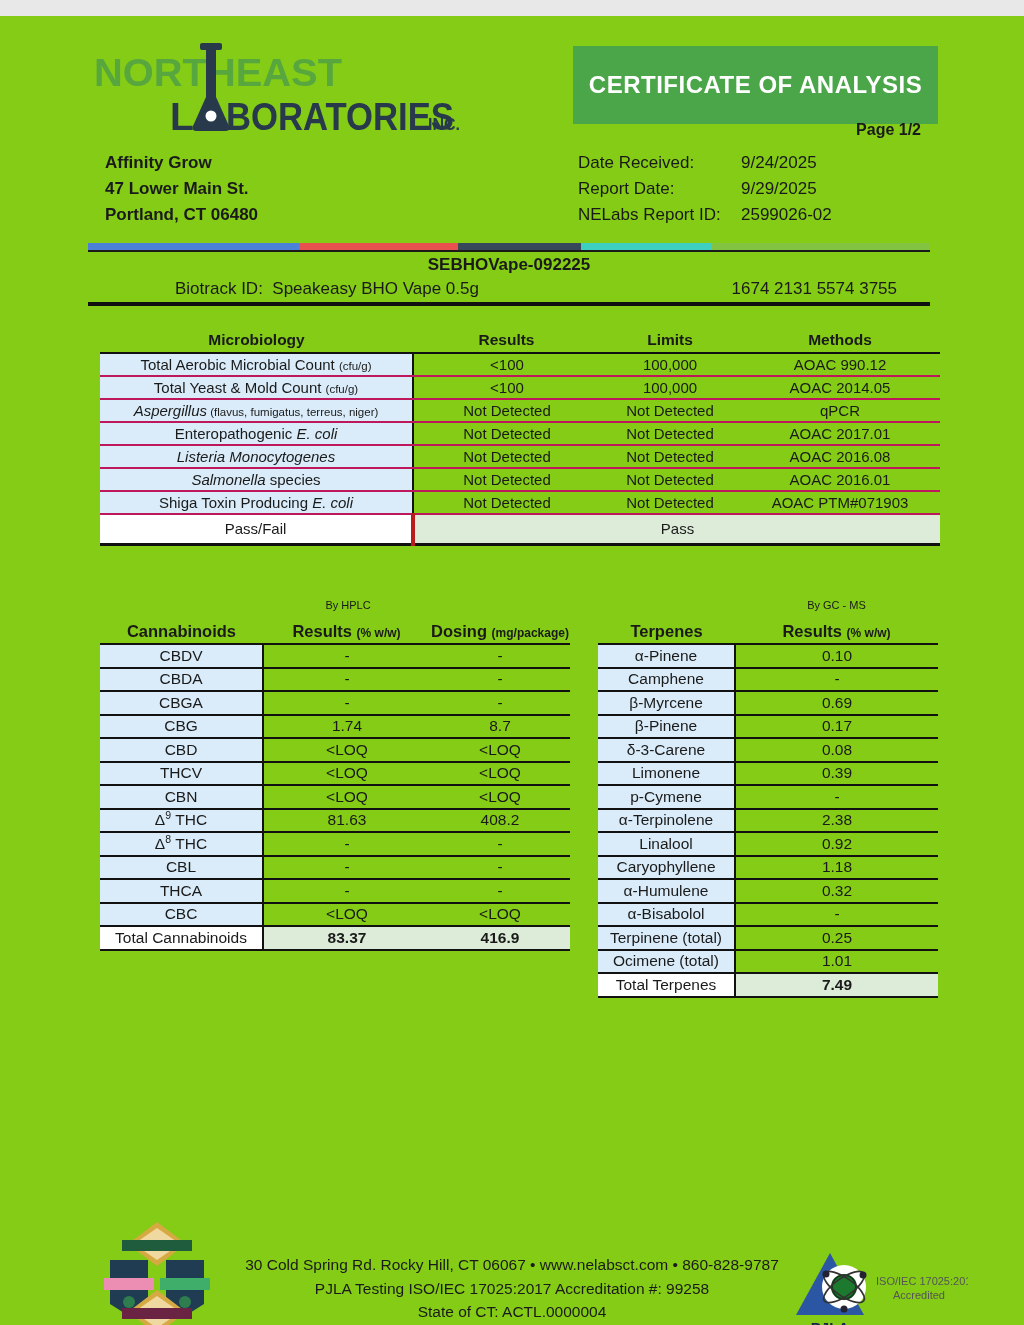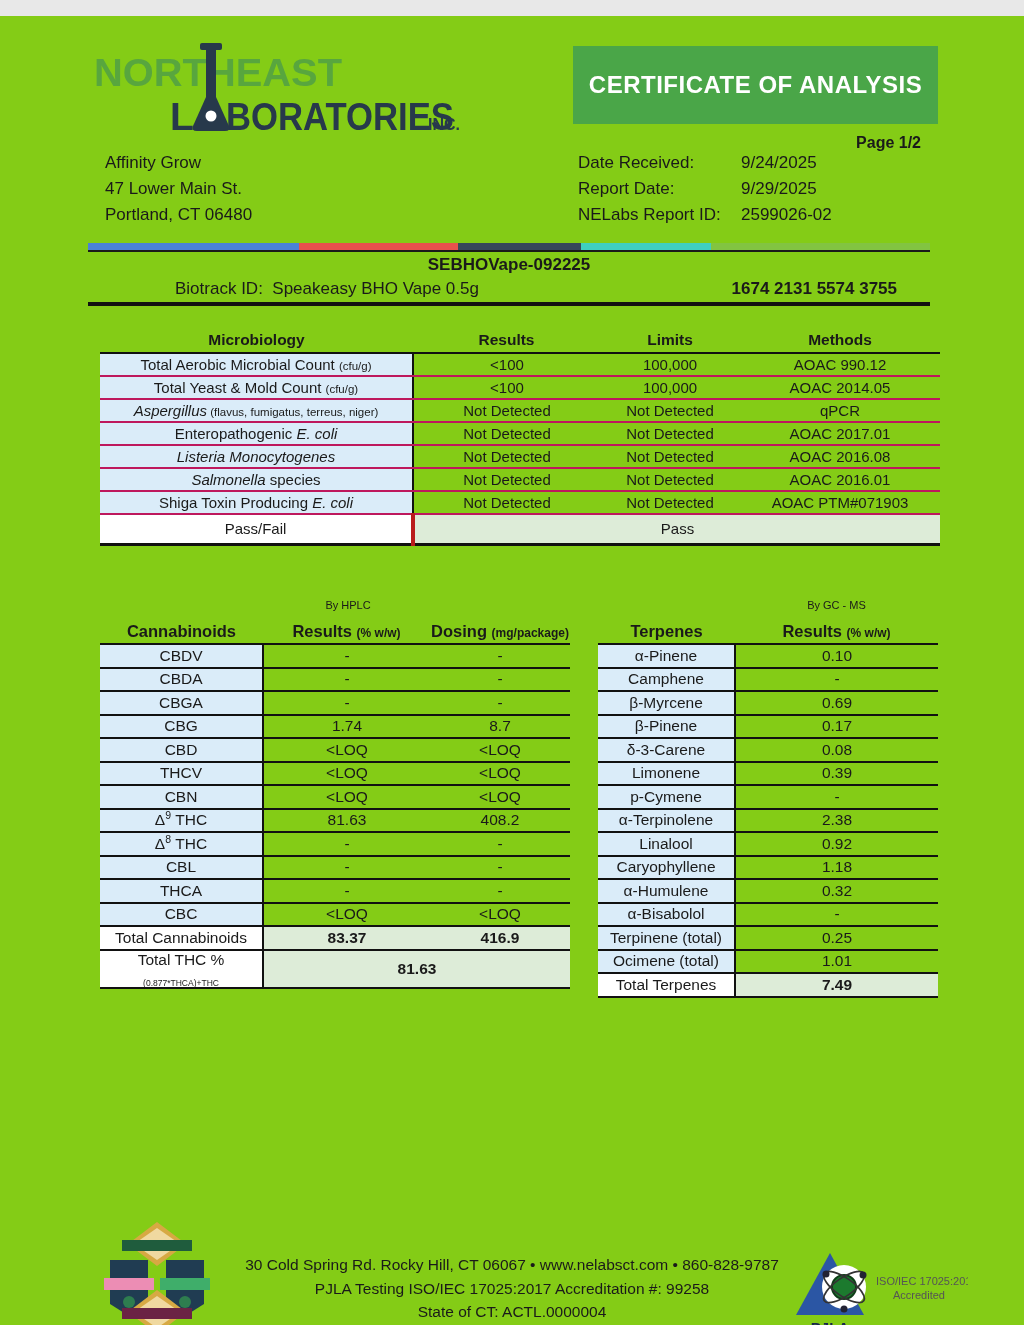--- a/index.html
+++ b/index.html
@@ -3,33 +3,33 @@
 <meta charset="utf-8">
 <style>
   * { margin:0; padding:0; box-sizing:border-box; }
   body { background:#e8e8e8; font-family:"Liberation Sans", sans-serif; }
   .page { position:relative; width:1024px; height:1325px; margin:16px auto; background:#84cc16; color:#1a1a1a; overflow:hidden; }
 
   
   .logo-wrap { position:absolute; left:88px; top:26px; }
   .banner { position:absolute; left:573px; top:30px; width:365px; height:78px; background:#4aa648; display:flex; align-items:center; justify-content:center; }
   .banner span { color:#ffffff; font-weight:bold; font-size:24px; letter-spacing:0.5px; }
-  .page-label { position:absolute; left:573px; top:118px; width:348px; text-align:right; font-weight:bold; font-size:16px; }
-  .client { position:absolute; left:105px; top:134px; font-size:17px; line-height:26px; }
+  .page-label { position:absolute; left:573px; top:105px; width:348px; text-align:right; font-weight:bold; font-size:16px; }
+  .client { position:absolute; left:105px; top:134px; font-size:17px; line-height:26px;font-weight:bold; }
   .meta { position:absolute; left:578px; top:134px; font-size:17px; line-height:26px; }
   .meta .lbl { display:inline-block; width:163px; }
 
   
   .color-bar { position:absolute; left:88px; top:227px; width:842px; height:9px; display:flex; border-bottom:2.5px solid #1a1a1a; }
   .bar-seg { height:100%; }
   .bar-seg:nth-child(1){width:25%;} .bar-seg:nth-child(2){width:19%;} .bar-seg:nth-child(3){width:14.5%;} .bar-seg:nth-child(4){width:15.5%;} .bar-seg:nth-child(5){width:26%;}
   .sample-name { position:absolute; left:88px; top:239px; width:842px; text-align:center; font-weight:bold; font-size:17px; }
   .biotrack { position:absolute; left:88px; top:263px; width:842px; font-size:17px; }
   .biotrack .bt-left { margin-left:87px; }
-  .biotrack .bt-right { float:right; margin-right:33px;font-weight:bold; }
+  .biotrack .bt-right { float:right; margin-right:33px; }
   .rule { position:absolute; left:88px; top:286px; width:842px; height:3.5px; background:#111; }
 
   
   table { border-collapse:collapse; table-layout:fixed; }
   .micro { position:absolute; left:100px; top:312px; width:840px; }
   .micro thead th { font-size:15.5px; font-weight:bold; height:25px; border-bottom:2.5px solid #111; text-align:center; }
   .micro tbody td { height:23px; font-size:15px; text-align:center; border-bottom:2px solid #be185d; }
   td.analyte { background:#daecf9; border-right:2px solid #111; }
   .seg-small { font-size:11.5px; }
   .seg-italic { font-style:italic; }
@@ -251,24 +251,20 @@
         <tr>
           <td class="analyte">CBC</td>
           <td>&lt;LOQ</td>
           <td>&lt;LOQ</td>
         </tr>
         <tr class="total-row">
           <td class="total-label">Total Cannabinoids</td>
           <td class="total-val">83.37</td>
           <td class="total-val">416.9</td>
         </tr>
-        <tr class="thc-row">
-          <td class="thc-label"><span>Total THC % </span><span class="thc-sub">(0.877*THCA)+THC</span></td>
-          <td class="total-val" colspan="2">81.63</td>
-        </tr>
       </tbody>
   </table>
 
   <table class="terp">
     <colgroup>
         <col style="width:137px">
         <col style="width:203px">
       </colgroup>
     <thead>
       <tr>

